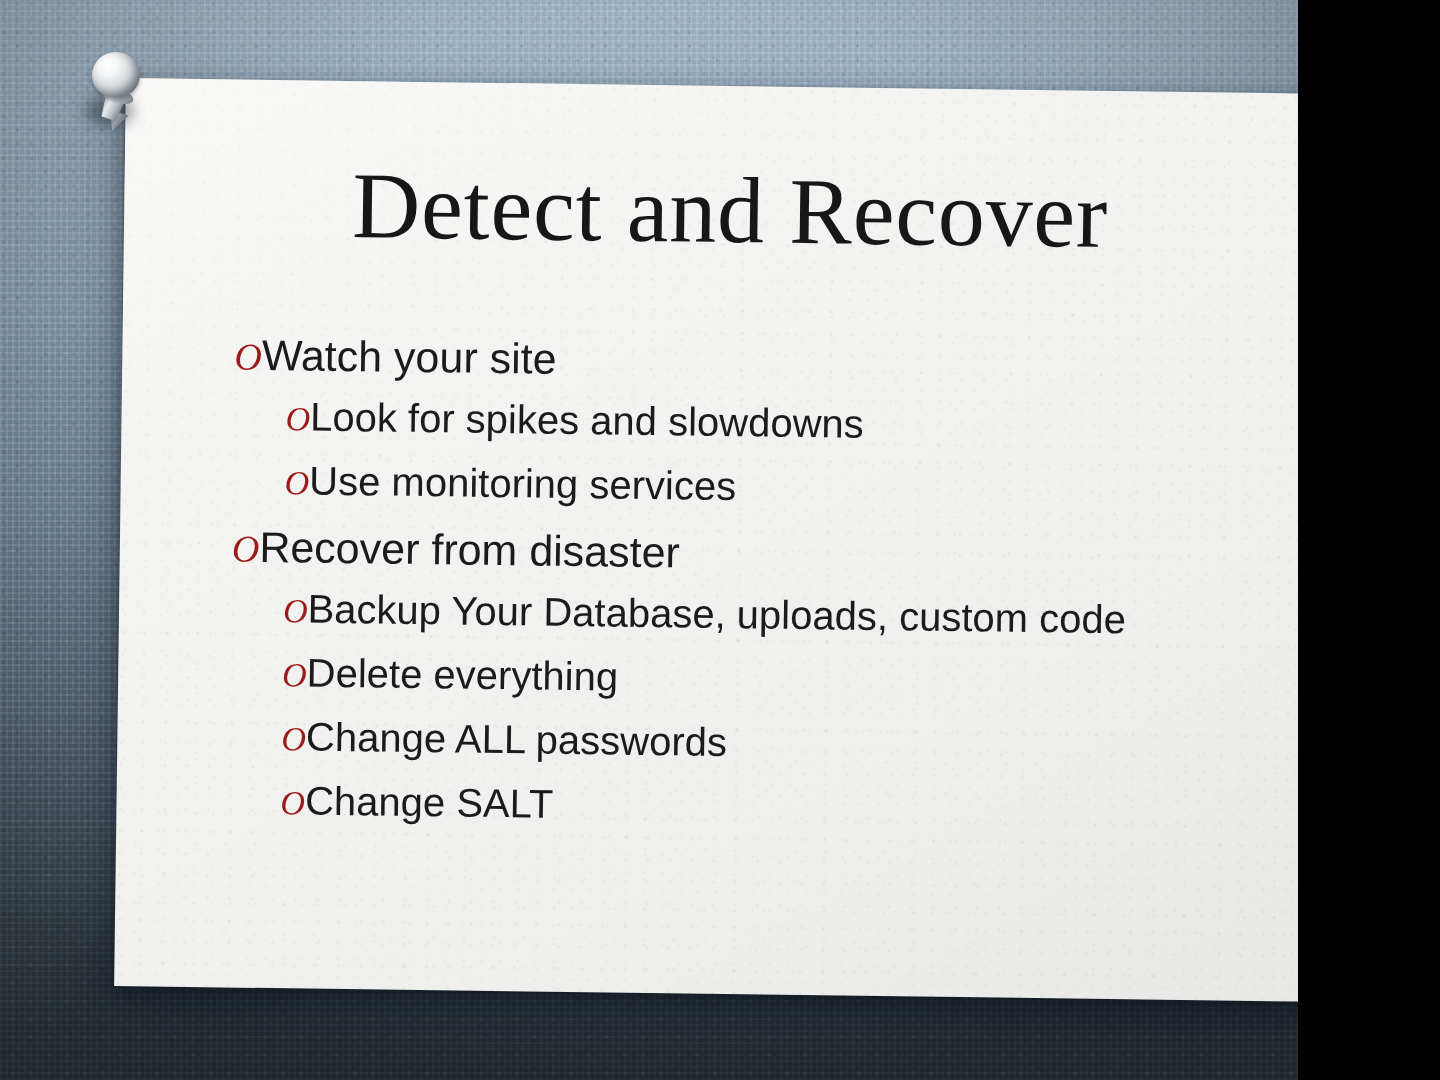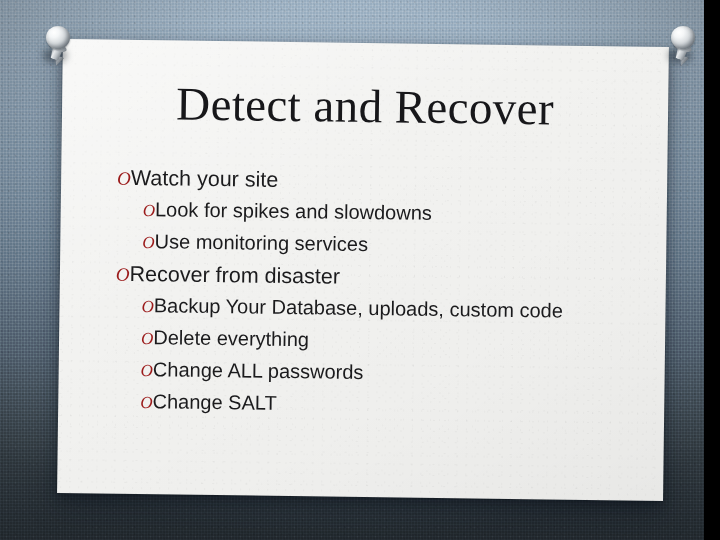--- a/index.html
+++ b/index.html
@@ -2,21 +2,21 @@
 <html><head>
 <meta charset="utf-8">
 <style>
   html, body {
     margin: 0;
     padding: 0;
     background: #000;
   }
   #slide {
     position: relative;
-    width: 704px;
+    width: 649px;
     height: 540px;
     overflow: hidden;
     font-family: "Liberation Sans", sans-serif;
   }
 
   
   .bg-base {
     position: absolute;
     inset: 0;
     background:

